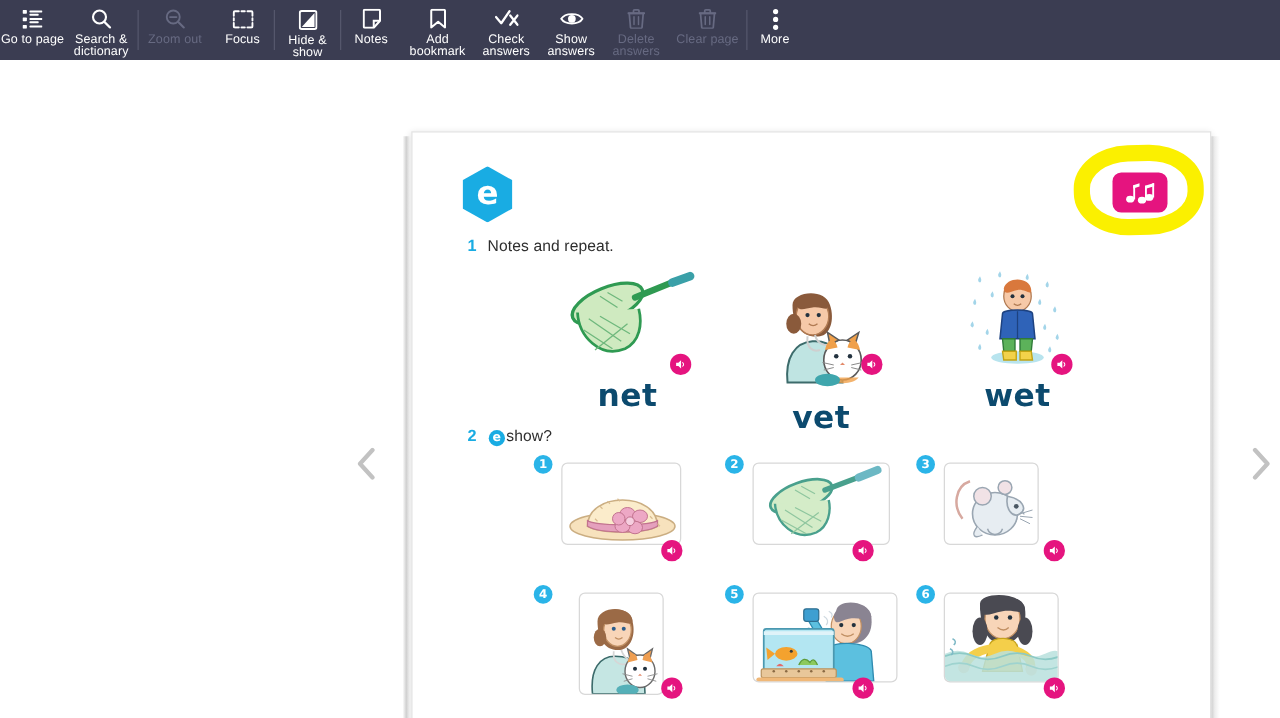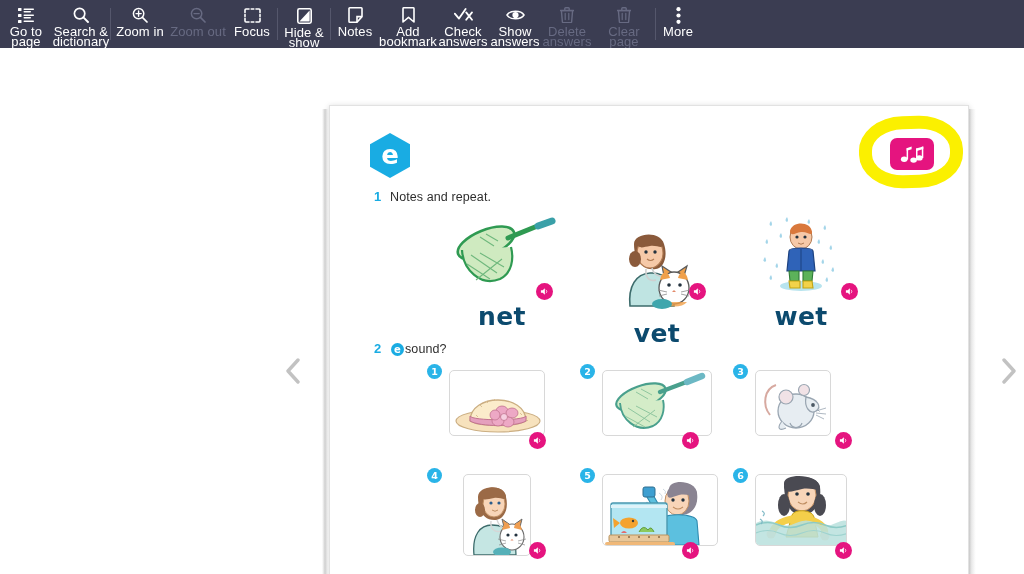--- a/index.html
+++ b/index.html
@@ -29,21 +29,21 @@
     color: #ffffff;
     cursor: pointer;
   }
   .tb-item.disabled { color: #676a82; cursor: default; }
   .tb-ico {
     height: 20px; width: 26px;
     display: flex; align-items: center; justify-content: center;
     margin-bottom: 2px;
   }
   .tb-lbl {
-    font-size: 13px;
+    font-size: 10px;
     line-height: 10px;
     text-align: center;
     letter-spacing: .1px;
     white-space: pre-line;
   }
   .tb-sep {
     width: 1px;
     background: #55576c;
     margin: 8px 0;
     align-self: stretch;
@@ -227,31 +227,20 @@
       <div class="tb-ico">
         <svg width="16" height="16" viewBox="0 0 16 16">
           <circle cx="6.6" cy="6.6" r="5.2" fill="none" stroke="currentColor" stroke-width="1.7"></circle>
           <line x1="10.4" y1="10.4" x2="15" y2="15" stroke="currentColor" stroke-width="1.9" stroke-linecap="round"></line>
         </svg>
       </div>
       <div class="tb-lbl">Search &amp;
 dictionary</div>
     </div>
     <div class="tb-sep"></div>
-    <div class="tb-item" style="width: 58px;">
-      <div class="tb-ico">
-        <svg width="16" height="16" viewBox="0 0 16 16">
-          <circle cx="6.6" cy="6.6" r="5.2" fill="none" stroke="currentColor" stroke-width="1.5"></circle>
-          <line x1="6.6" y1="4" x2="6.6" y2="9.2" stroke="currentColor" stroke-width="1.4" stroke-linecap="round"></line>
-          <line x1="4" y1="6.6" x2="9.2" y2="6.6" stroke="currentColor" stroke-width="1.4" stroke-linecap="round"></line>
-          <line x1="10.4" y1="10.4" x2="15" y2="15" stroke="currentColor" stroke-width="1.7" stroke-linecap="round"></line>
-        </svg>
-      </div>
-      <div class="tb-lbl">Zoom in</div>
-    </div>
     <div class="tb-item disabled" style="width: 58px;">
       <div class="tb-ico">
         <svg width="16" height="16" viewBox="0 0 16 16">
           <circle cx="6.6" cy="6.6" r="5.2" fill="none" stroke="currentColor" stroke-width="1.5"></circle>
           <line x1="4" y1="6.6" x2="9.2" y2="6.6" stroke="currentColor" stroke-width="1.4" stroke-linecap="round"></line>
           <line x1="10.4" y1="10.4" x2="15" y2="15" stroke="currentColor" stroke-width="1.7" stroke-linecap="round"></line>
         </svg>
       </div>
       <div class="tb-lbl">Zoom out</div>
     </div>
@@ -457,21 +446,21 @@
       </div>
       <div class="word-label">vet</div>
     </div>
     <div class="spk" style="left:359px; top:177px;">
       <svg width="9" height="9" viewBox="0 0 10 10">
         <path d="M1 3.6 L3 3.6 L5.4 1.4 L5.4 8.6 L3 6.4 L1 6.4 Z" fill="#fff"></path>
         <path d="M6.8 3.4 C7.9 4.4 7.9 5.6 6.8 6.6" fill="none" stroke="#fff" stroke-width="0.9" stroke-linecap="round"></path>
       </svg>
     </div>
 
-    <div class="word-card" style="left:391px; top:107px;">
+    <div class="word-card" style="left:404px; top:107px;">
       <div class="word-img">
         <svg width="88" height="82" viewBox="0 0 88 82">
           <g fill="#9fd3e8" opacity=".95">
             <path d="M14 10 q2 4 0 5 q-3 -1 0 -5"></path>
               <path d="M30 6 q2 4 0 5 q-3 -1 0 -5"></path>
             <path d="M52 8 q2 4 0 5 q-3 -1 0 -5"></path>
               <path d="M68 14 q2 4 0 5 q-3 -1 0 -5"></path>
             <path d="M10 28 q2 4 0 5 q-3 -1 0 -5"></path>
               <path d="M24 22 q2 4 0 5 q-3 -1 0 -5"></path>
             <path d="M62 28 q2 4 0 5 q-3 -1 0 -5"></path>
@@ -505,21 +494,21 @@
     <div class="spk" style="left:511px; top:177px;">
       <svg width="9" height="9" viewBox="0 0 10 10">
         <path d="M1 3.6 L3 3.6 L5.4 1.4 L5.4 8.6 L3 6.4 L1 6.4 Z" fill="#fff"></path>
         <path d="M6.8 3.4 C7.9 4.4 7.9 5.6 6.8 6.6" fill="none" stroke="#fff" stroke-width="0.9" stroke-linecap="round"></path>
       </svg>
     </div>
 
     <div class="ex-line" style="left:44px; top:235px;">
       <span class="ex-num">2</span>
       <span class="inline-e">e</span>
-      <span class="ex-text">sound?</span>
+      <span class="ex-text">show?</span>
     </div>
 
     <div class="q-item" style="left:97px; top:258px; width:130px; height:80px;">
       <div class="q-num">1</div>
       <div class="q-frame" style="left:22px; top:6px; width:96px; height:66px;">
         <svg width="96" height="66" viewBox="0 0 96 66">
           <ellipse cx="48" cy="50" rx="42" ry="11" fill="#f7e2bd" stroke="#cbae82" stroke-width="1.2"></ellipse>
           <path d="M20 50 C20 22, 76 22, 76 50 C66 56, 30 56, 20 50 Z" fill="#fbeccb" stroke="#cbae82" stroke-width="1.3"></path>
           <path d="M20 45 C22 50, 74 50, 76 45 L76 50 C66 56, 30 56, 20 50 Z" fill="#e5a0bd" stroke="#c2738f" stroke-width="1"></path>
           <g fill="#eda8c5" stroke="#c2738f" stroke-width=".8">

